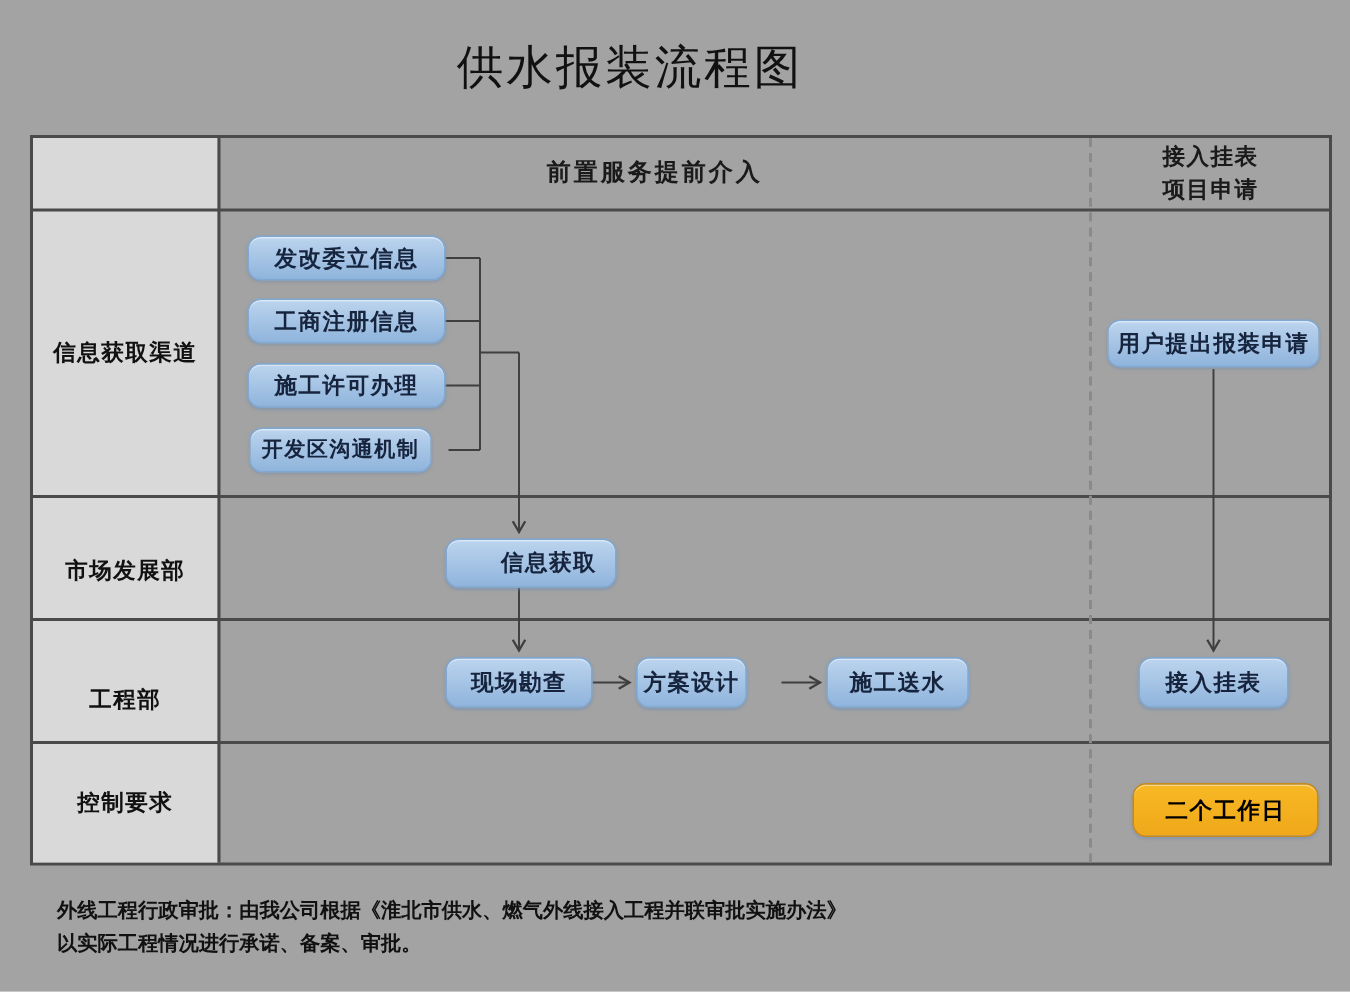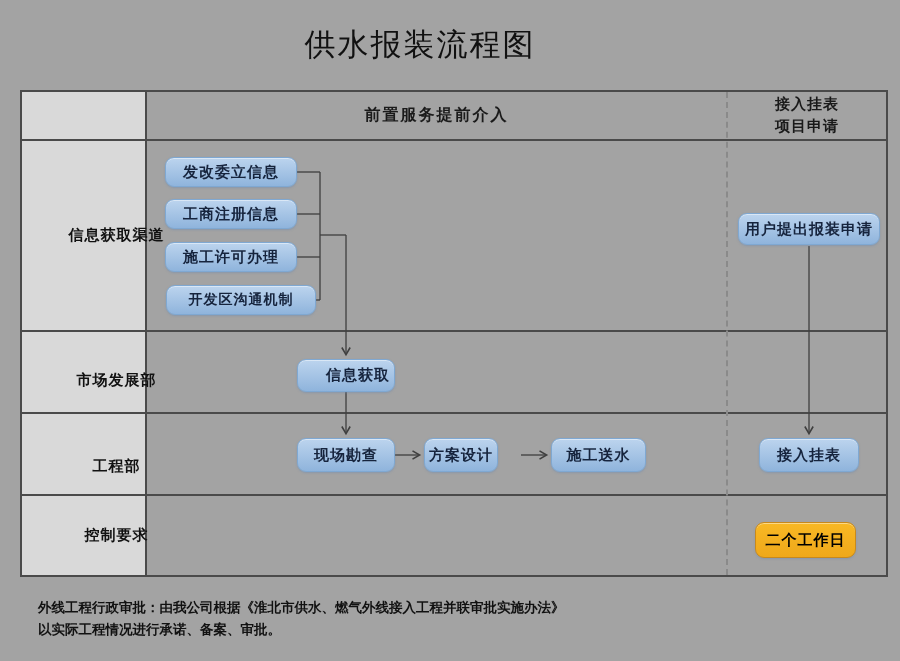--- a/index.html
+++ b/index.html
@@ -40,21 +40,21 @@
   }
   .hdr-right{
     position:absolute;left:706px;top:0;width:158px;height:47px;
     display:flex;flex-direction:column;align-items:center;justify-content:center;
     font-size:15px;font-weight:bold;color:#1a1a1a;line-height:1.45;letter-spacing:1px;
   }
   
   .lane-label{
     position:absolute;left:0;width:123px;
     display:flex;align-items:center;justify-content:center;
-    font-size:15px;font-weight:bold;color:#111;letter-spacing:1px;padding-left:33px;
+    font-size:15px;font-weight:bold;color:#111;letter-spacing:1px;
   }
   .lane-label.l1{top:49px;height:189px;}
   .lane-label.l2{top:240px;height:96px;}
   .lane-label.l3{top:322px;height:104px;}
   .lane-label.l4{top:404px;height:79px;}
   
   .node{
     position:absolute;box-sizing:border-box;
     display:flex;align-items:center;justify-content:center;
     border-radius:9px;
@@ -123,27 +123,27 @@
       <path d="M346,392 V433" marker-end="url(#arrow)"></path>
       <path d="M395,455 H419" marker-end="url(#arrow)"></path>
       <path d="M521,455 H546" marker-end="url(#arrow)"></path>
       <path d="M809,246 V433" marker-end="url(#arrow)"></path>
     </g>
   </svg>
 
   <div class="node" style="left:165px;top:157px;width:132px;height:30px;">发改委立信息</div>
   <div class="node" style="left:165px;top:199px;width:132px;height:30px;">工商注册信息</div>
   <div class="node" style="left:165px;top:242px;width:132px;height:30px;">施工许可办理</div>
-  <div class="node" style="left:166px;top:285px;width:150px;height:30px;font-size:14px;">开发区沟通机制</div>
-  <div class="node" style="left:297px;top:359px;width:98px;height:33px;padding-left:24px;">信息获取</div>
+  <div class="node" style="left:166px;top:285px;width:122px;height:30px;font-size:14px;">开发区沟通机制</div>
+  <div class="node" style="left:297px;top:359px;width:114px;height:33px;padding-left:24px;">信息获取</div>
   <div class="node" style="left:297px;top:438px;width:98px;height:34px;">现场勘查</div>
   <div class="node" style="left:424px;top:438px;width:74px;height:34px;">方案设计</div>
   <div class="node" style="left:551px;top:438px;width:95px;height:34px;">施工送水</div>
   <div class="node" style="left:738px;top:213px;width:142px;height:32px;">用户提出报装申请</div>
   <div class="node" style="left:759px;top:438px;width:100px;height:34px;">接入挂表</div>
-  <div class="node orange" style="left:755px;top:522px;width:101px;height:36px;">二个工作日</div>
+  <div class="node orange" style="left:755px;top:522px;width:124px;height:36px;">二个工作日</div>
 
   <div class="footer">
     <div>外线工程行政审批：由我公司根据《淮北市供水、燃气外线接入工程并联审批实施办法》</div>
     <div>以实际工程情况进行承诺、备案、审批。</div>
   </div>
 
 </div>
 
 </body></html>

